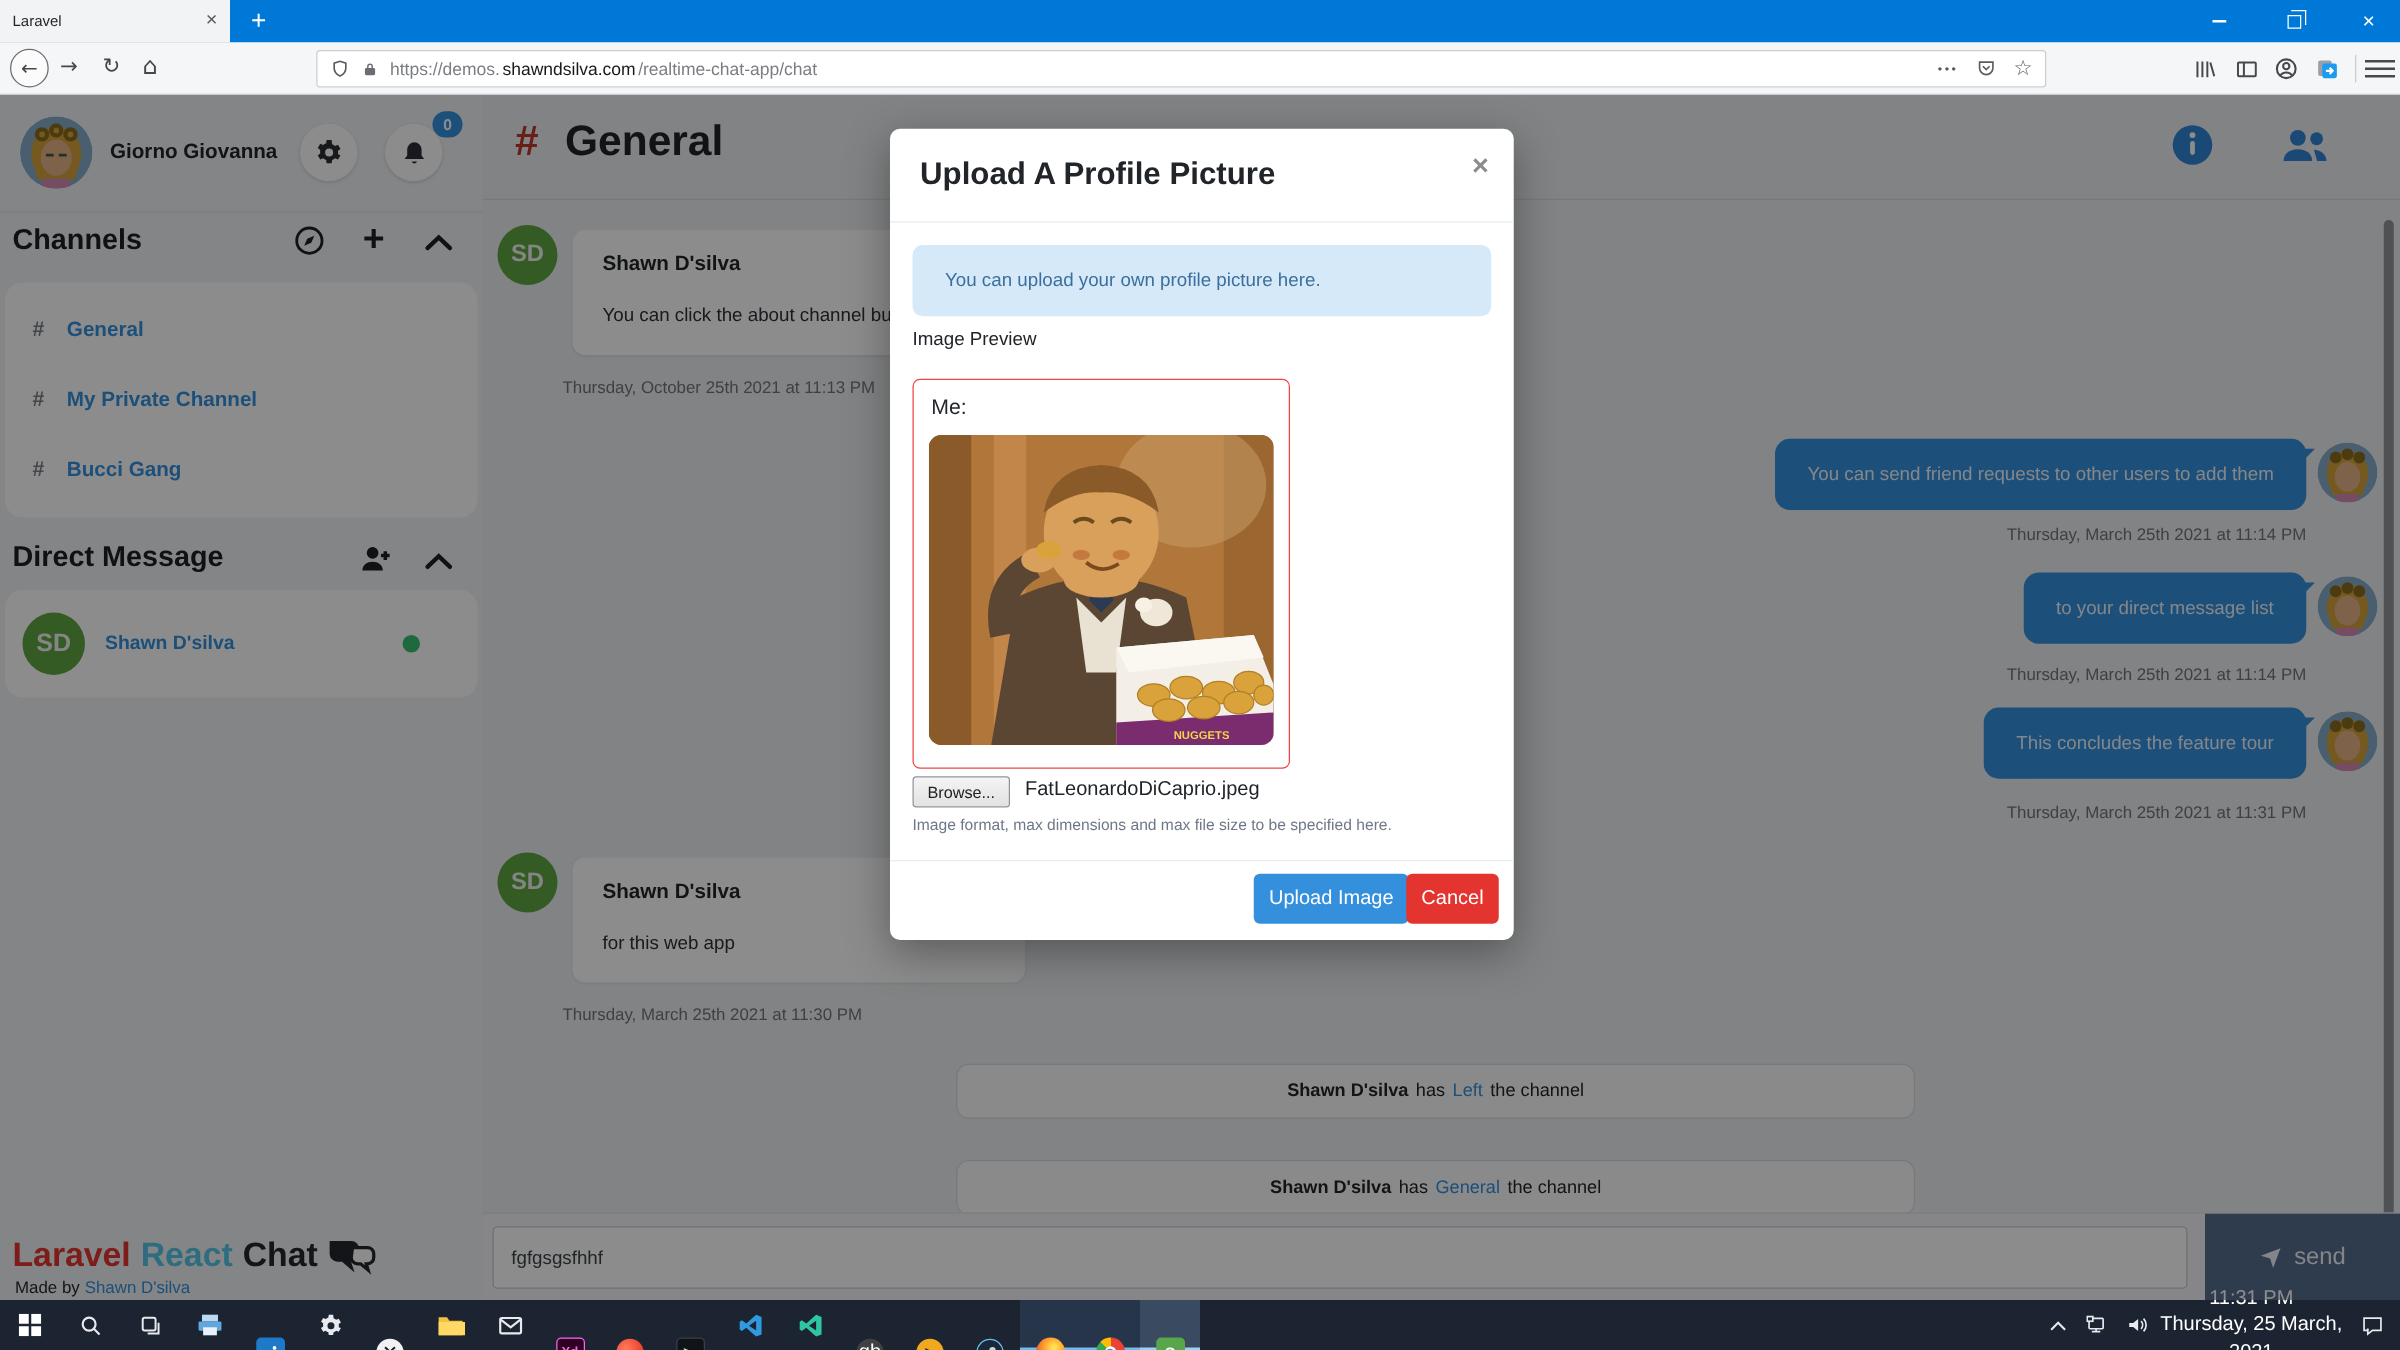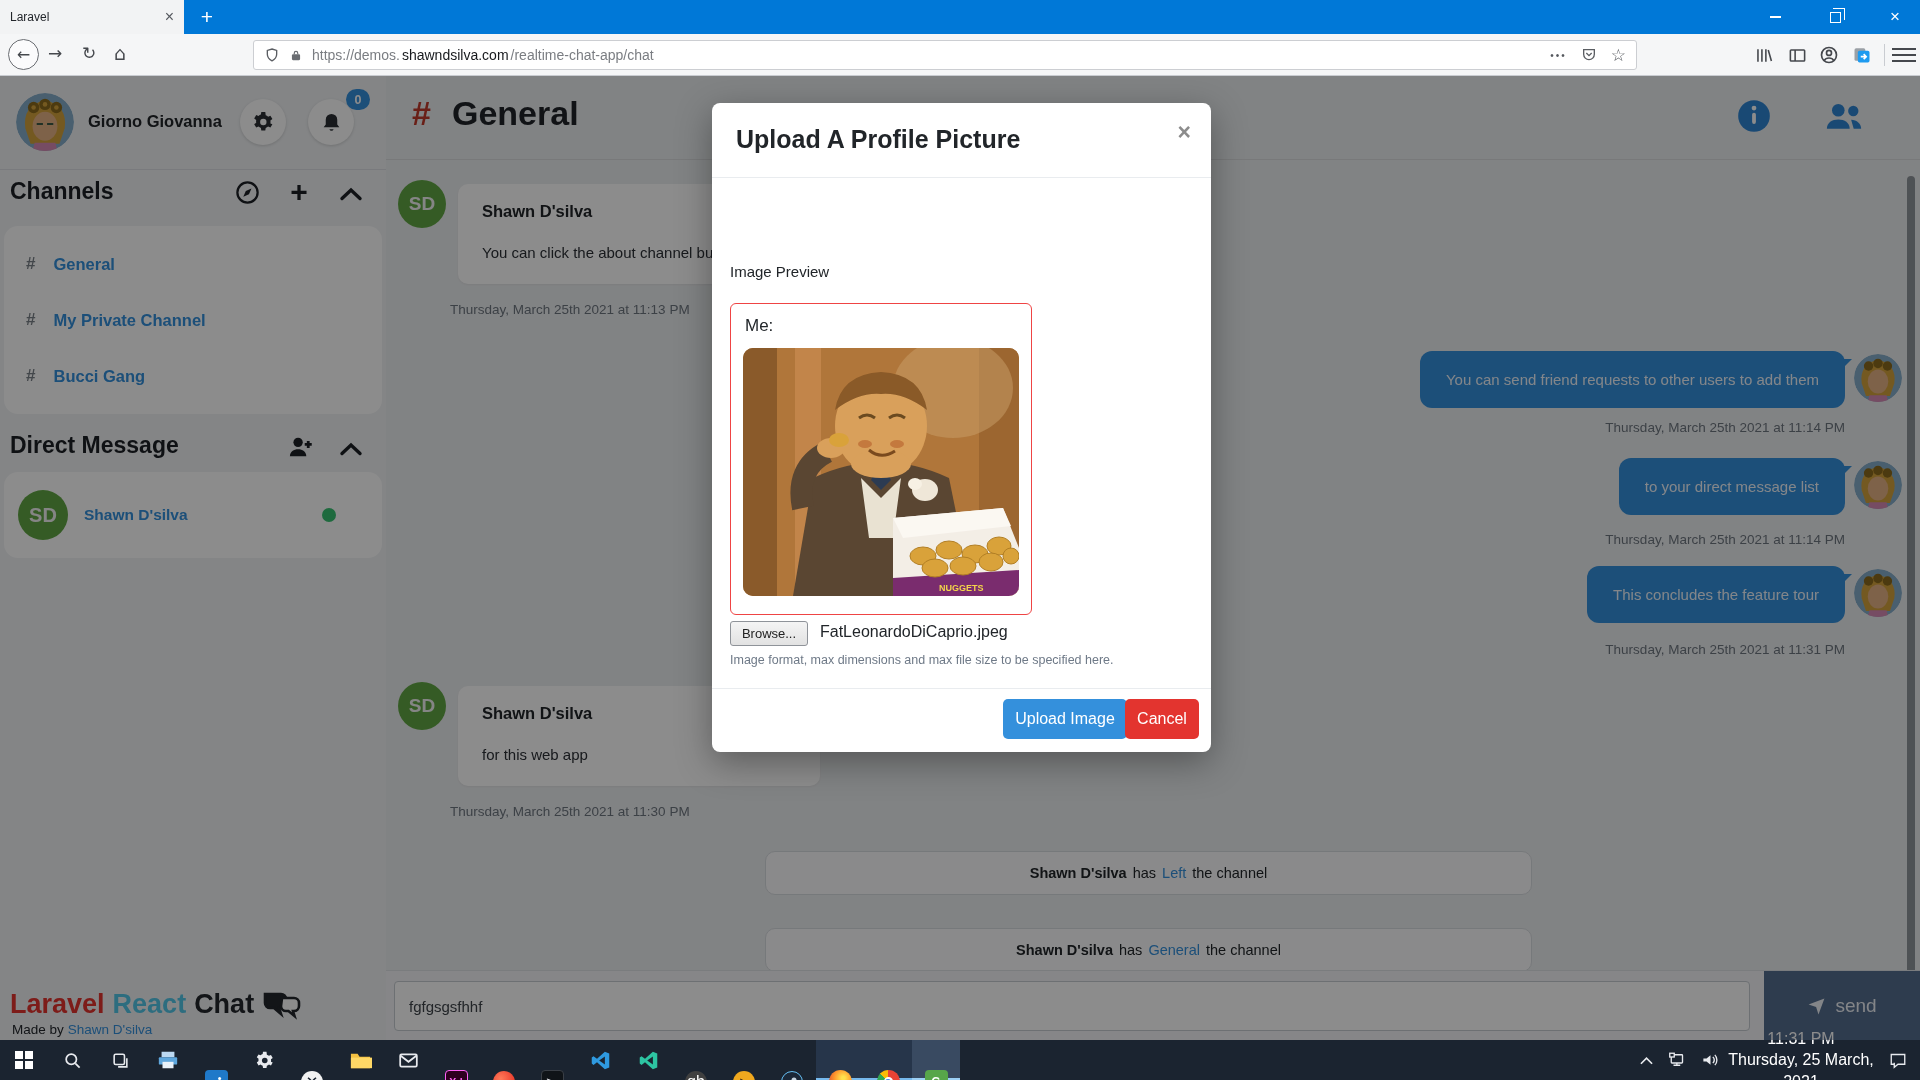--- a/index.html
+++ b/index.html
@@ -374,21 +374,21 @@
               <path d="M19 13.6c4 .3 7 2.5 7 6.4h-5.2"></path>
             </svg>
         </span>
       </div>
 
       <span class="msg-avatar sd-avatar" style="left:12px;top:104px;font-size:19px">SD</span>
       <div class="bubble-l" style="left:72px;top:108px;width:562px;height:100px">
         <span class="b-author">Shawn D'silva</span>
         <span class="b-text">You can click the about channel but</span>
       </div>
-      <span class="ts" style="left:64px;top:226px">Thursday, March 25th 2021 at 11:13 PM</span>
+      <span class="ts" style="left:64px;top:226px">Thursday, October 25th 2021 at 11:13 PM</span>
 
       <div class="bubble-r" style="right:75px;top:275px">
         <span>You can send friend requests to other users to add them</span>
       </div>
       <span class="msg-avatar avatar-giorno" style="right:18px;top:278px">
         <svg width="48" height="48" viewBox="0 0 56 56">
             <circle cx="28" cy="28" r="28" fill="#86aecb"></circle>
             <path d="M9 34Q6 12 28 7q22 5 19 27l-5 15H14z" fill="#d4a33c"></path>
             <circle cx="17" cy="14" r="5.5" fill="#8a6a1e"></circle>
             <circle cx="28" cy="11" r="5.5" fill="#8a6a1e"></circle>
@@ -466,20 +466,23 @@
       </div>
     </div>
 
     <div class="overlay"></div>
 
     <div class="modal">
       <span class="modal-title">Upload A Profile Picture</span>
       <span class="modal-close">×</span>
       <div class="modal-hr1"></div>
 
+      <div class="modal-alert">
+        <span>You can upload your own profile picture here.</span>
+      </div>
 
       <span class="preview-label">Image Preview</span>
 
       <div class="preview-card">
         <span class="me-label">Me:</span>
         <span class="meme-img">
           <svg width="276" height="248" viewBox="0 0 276 248">
             <rect width="276" height="248" fill="#b0763a"></rect>
             <rect x="0" width="34" height="248" fill="#8a5a2a"></rect>
             <rect x="52" width="26" height="248" fill="#c2854a"></rect>

